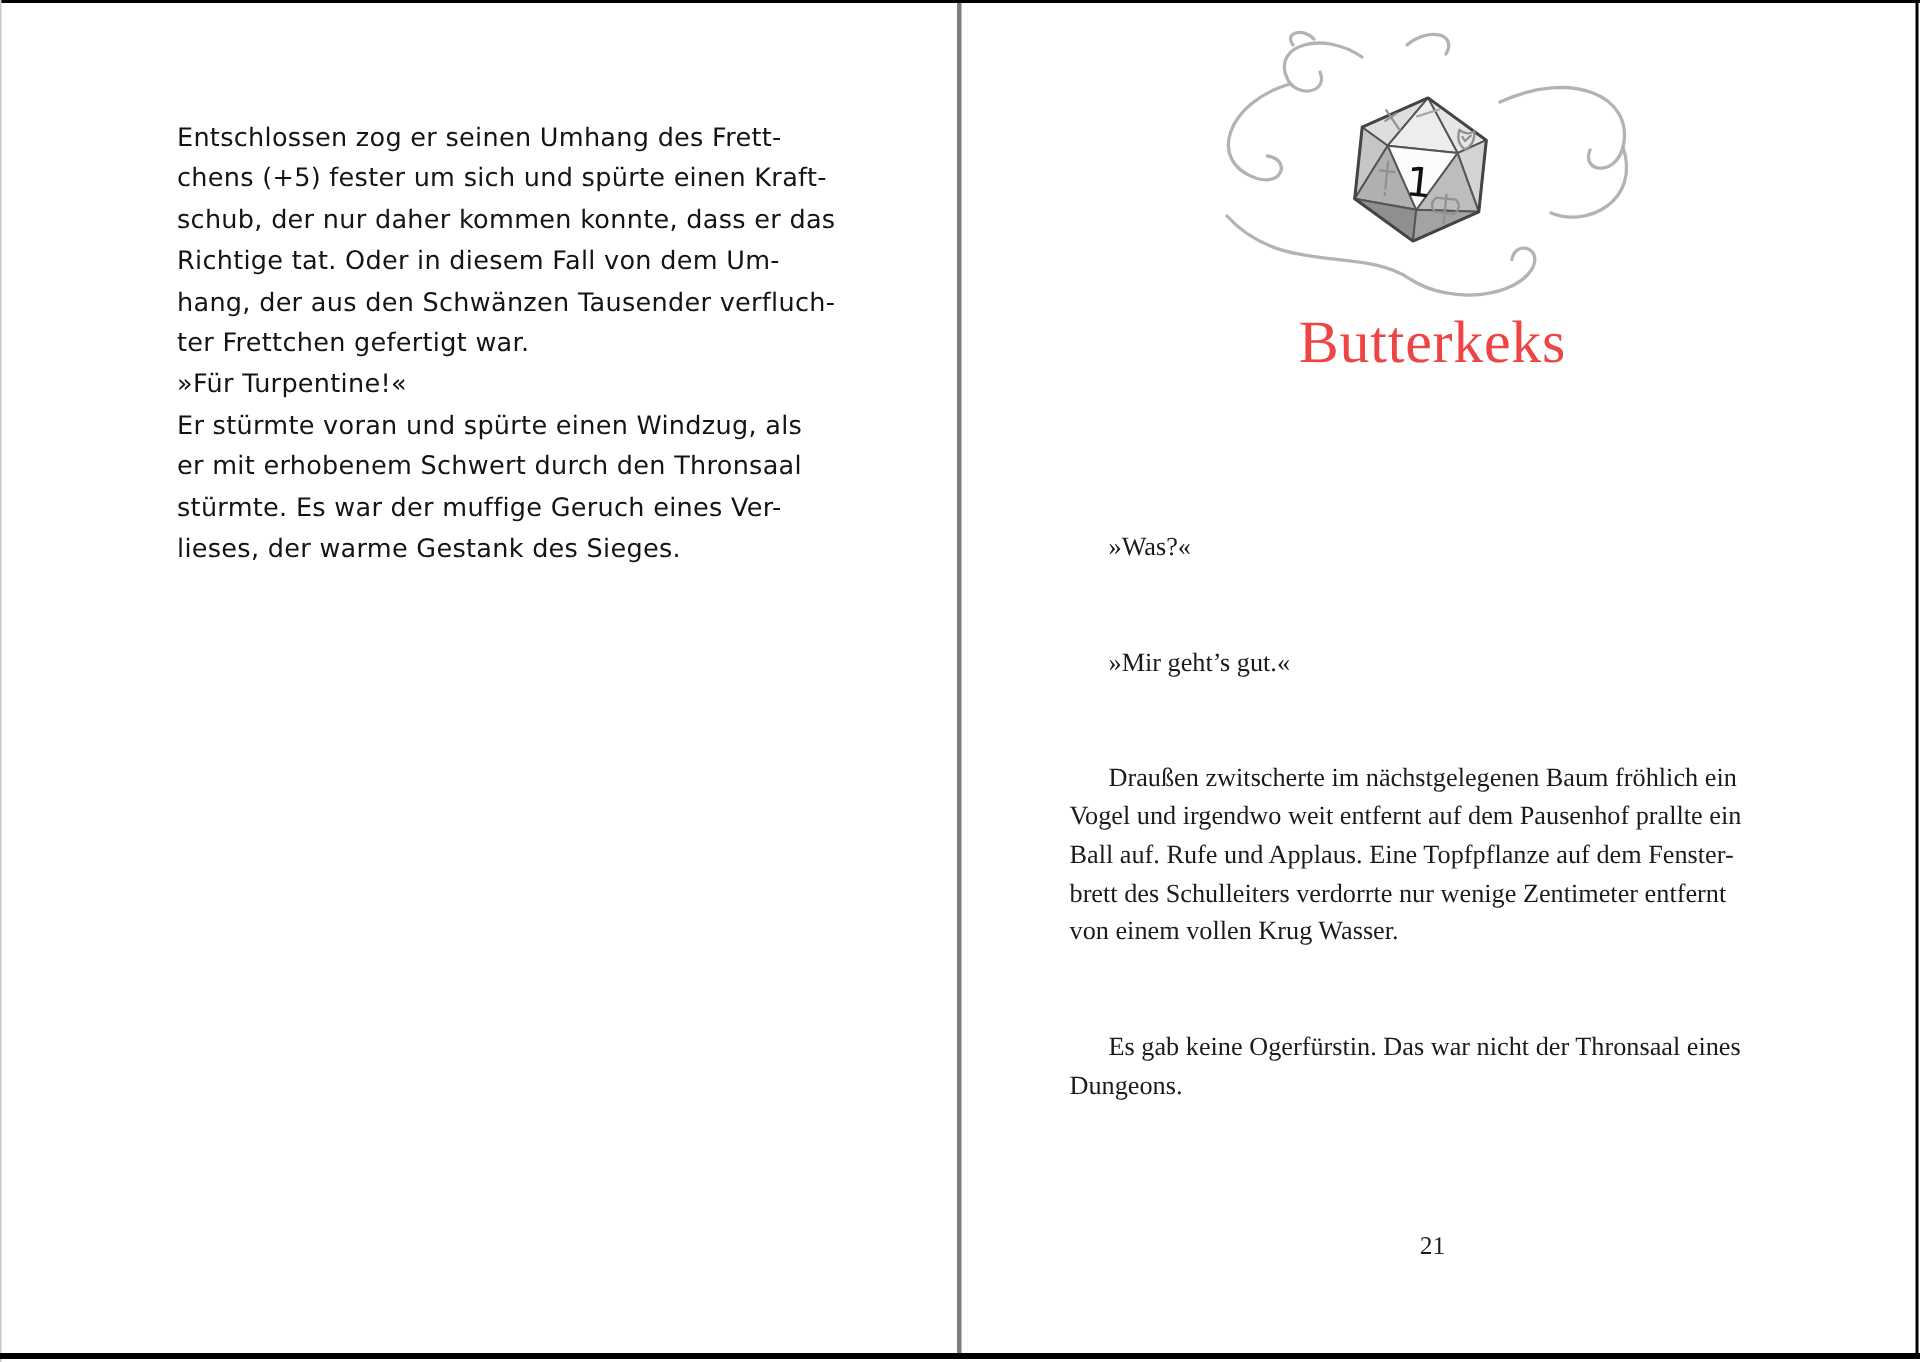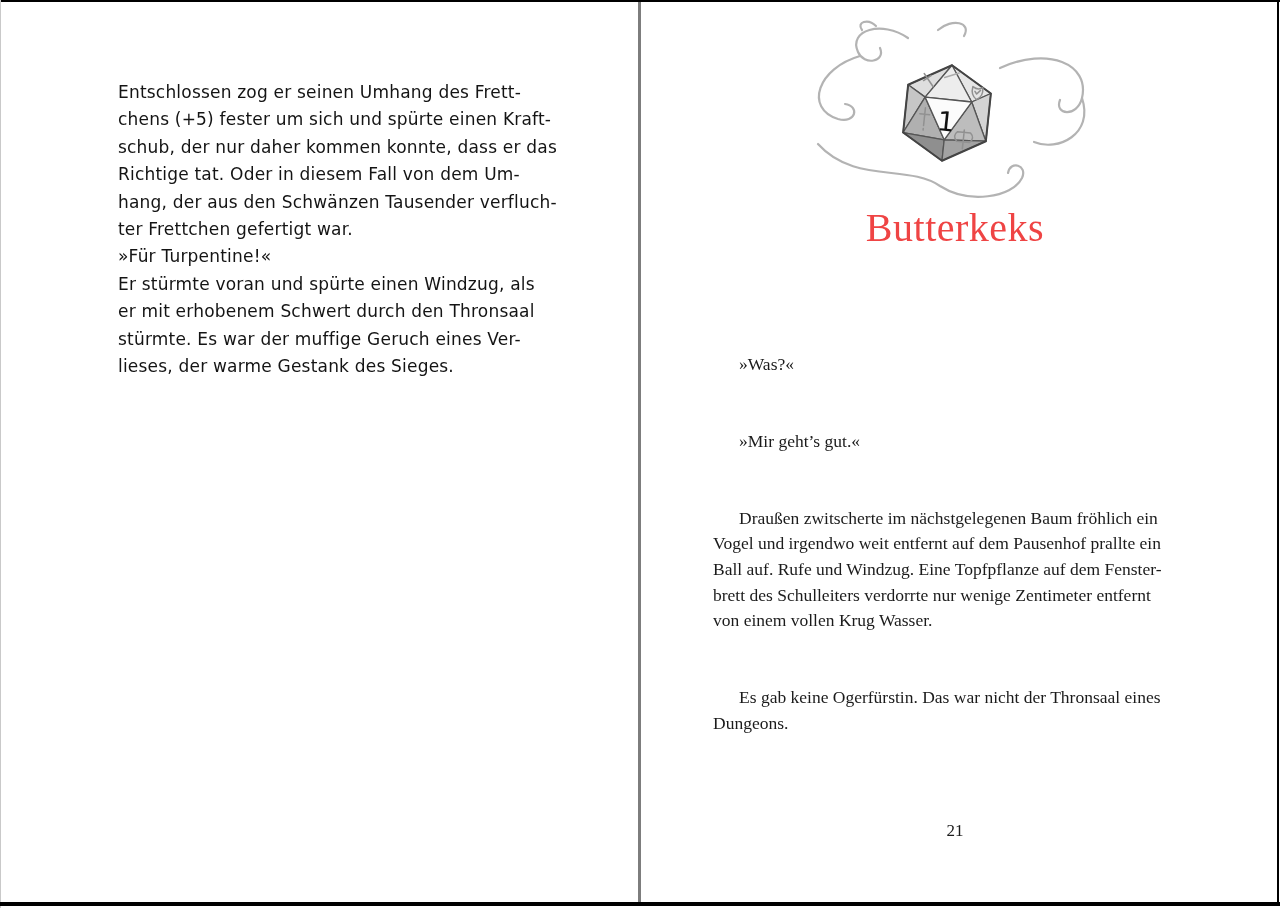--- a/index.html
+++ b/index.html
@@ -123,21 +123,21 @@
     </svg>
   </div>
 
   <h1 class="chapter-title">Butterkeks</h1>
 
   <div class="body-text">
     <p class="indent">»Was?«</p>
     <p class="indent">»Mir geht’s gut.«</p>
     <p class="indent">Draußen zwitscherte im nächstgelegenen Baum fröhlich ein
 Vogel und irgendwo weit entfernt auf dem Pausenhof prallte ein
-Ball auf. Rufe und Windzug. Eine Topfpflanze auf dem Fenster-
+Ball auf. Rufe und Applaus. Eine Topfpflanze auf dem Fenster-
 brett des Schulleiters verdorrte nur wenige Zentimeter entfernt
 von einem vollen Krug Wasser.</p>
     <p class="indent">Es gab keine Ogerfürstin. Das war nicht der Thronsaal eines
 Dungeons.</p>
     
     
   </div>
 
   <div class="page-number">21</div>
 </div>

